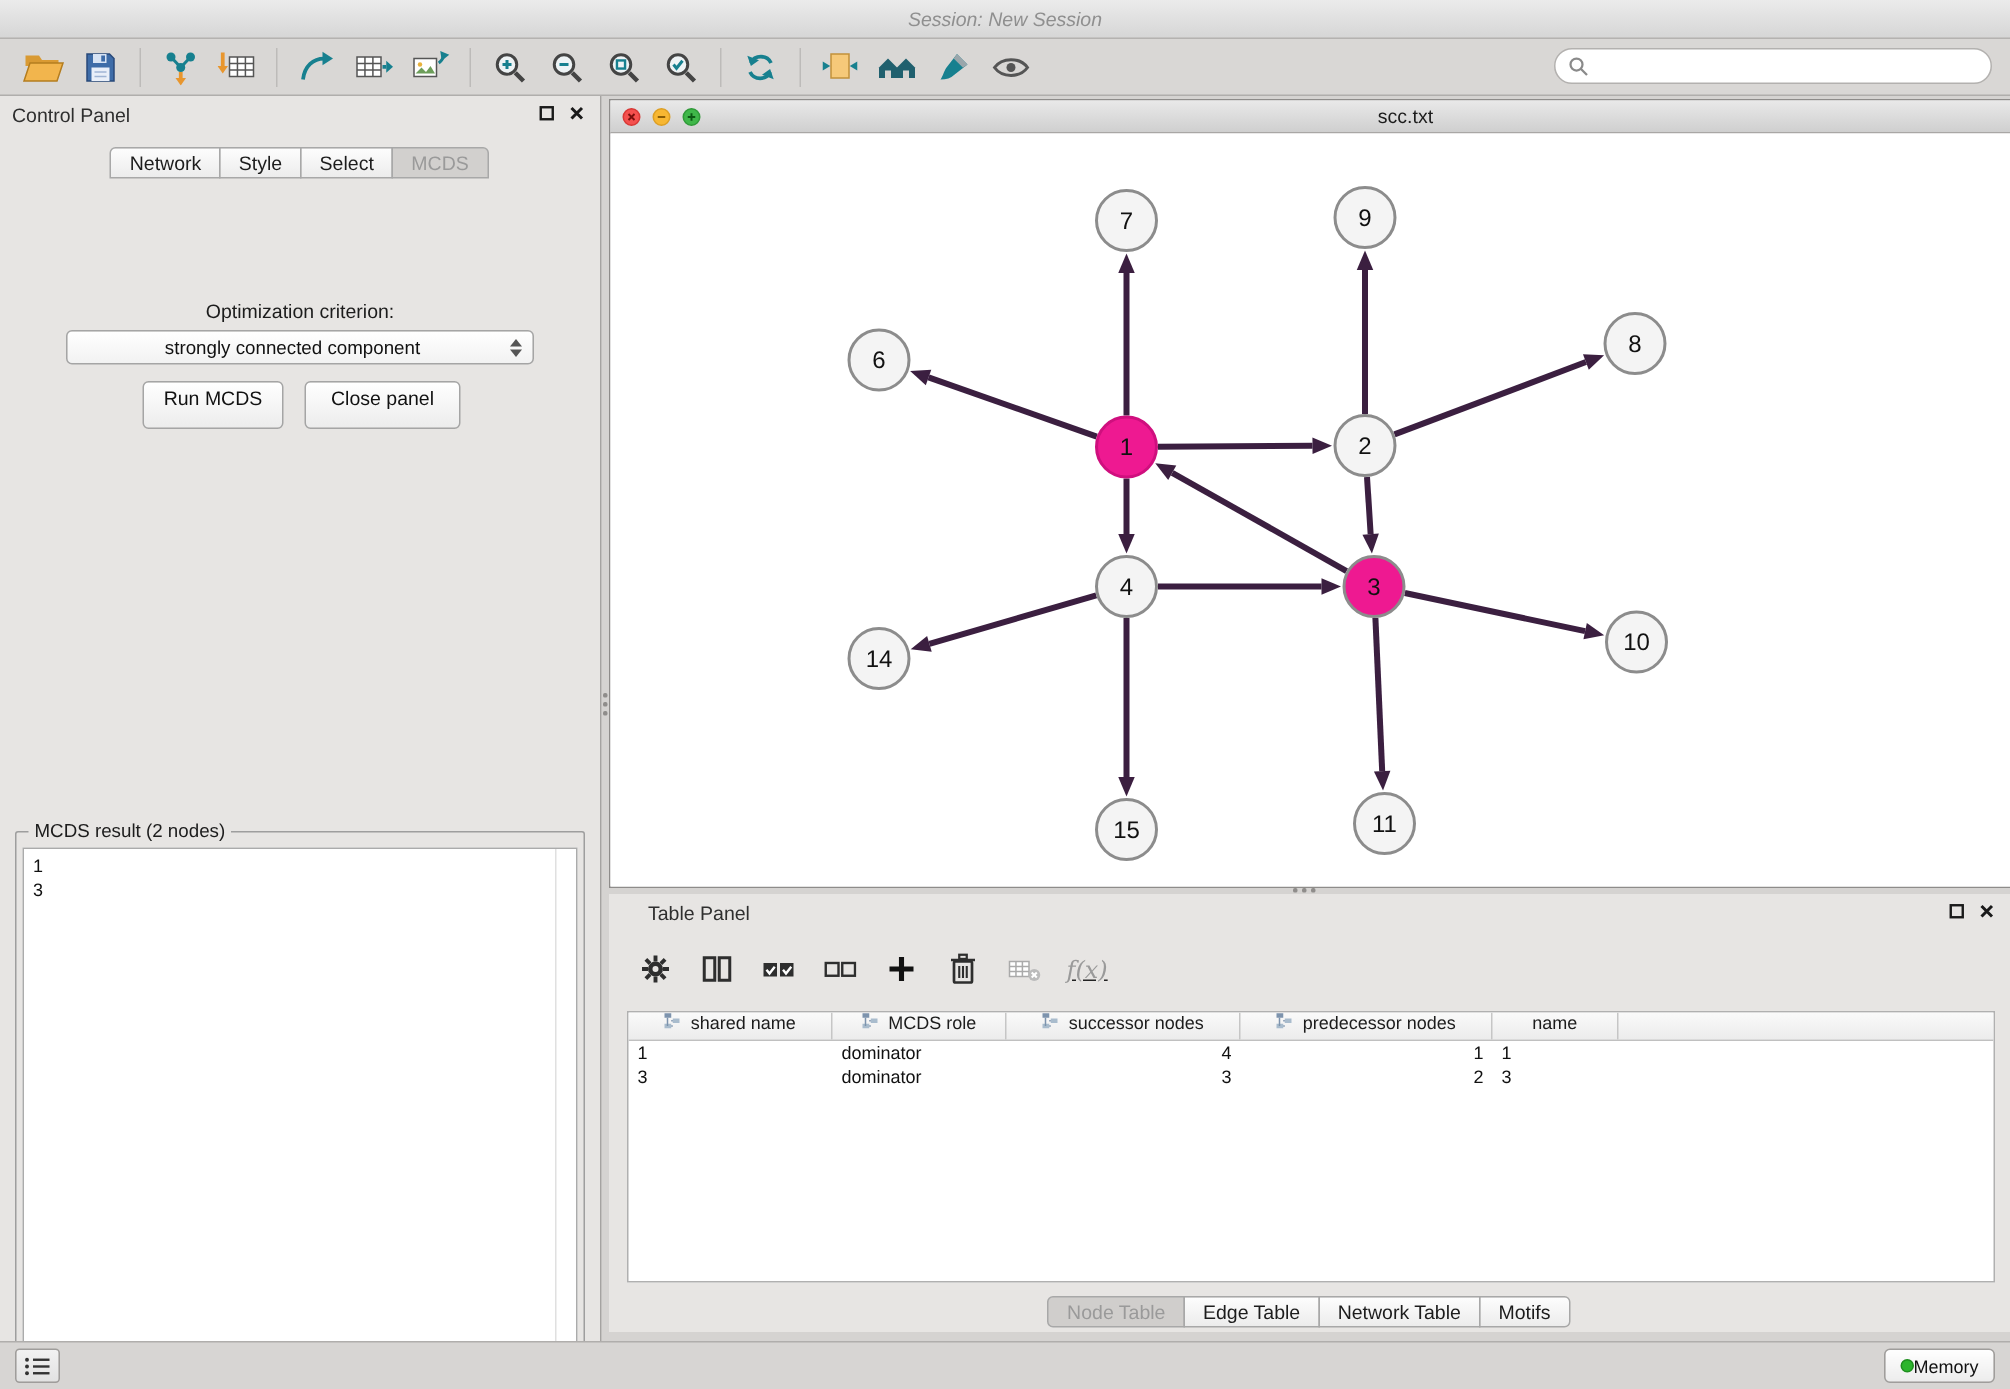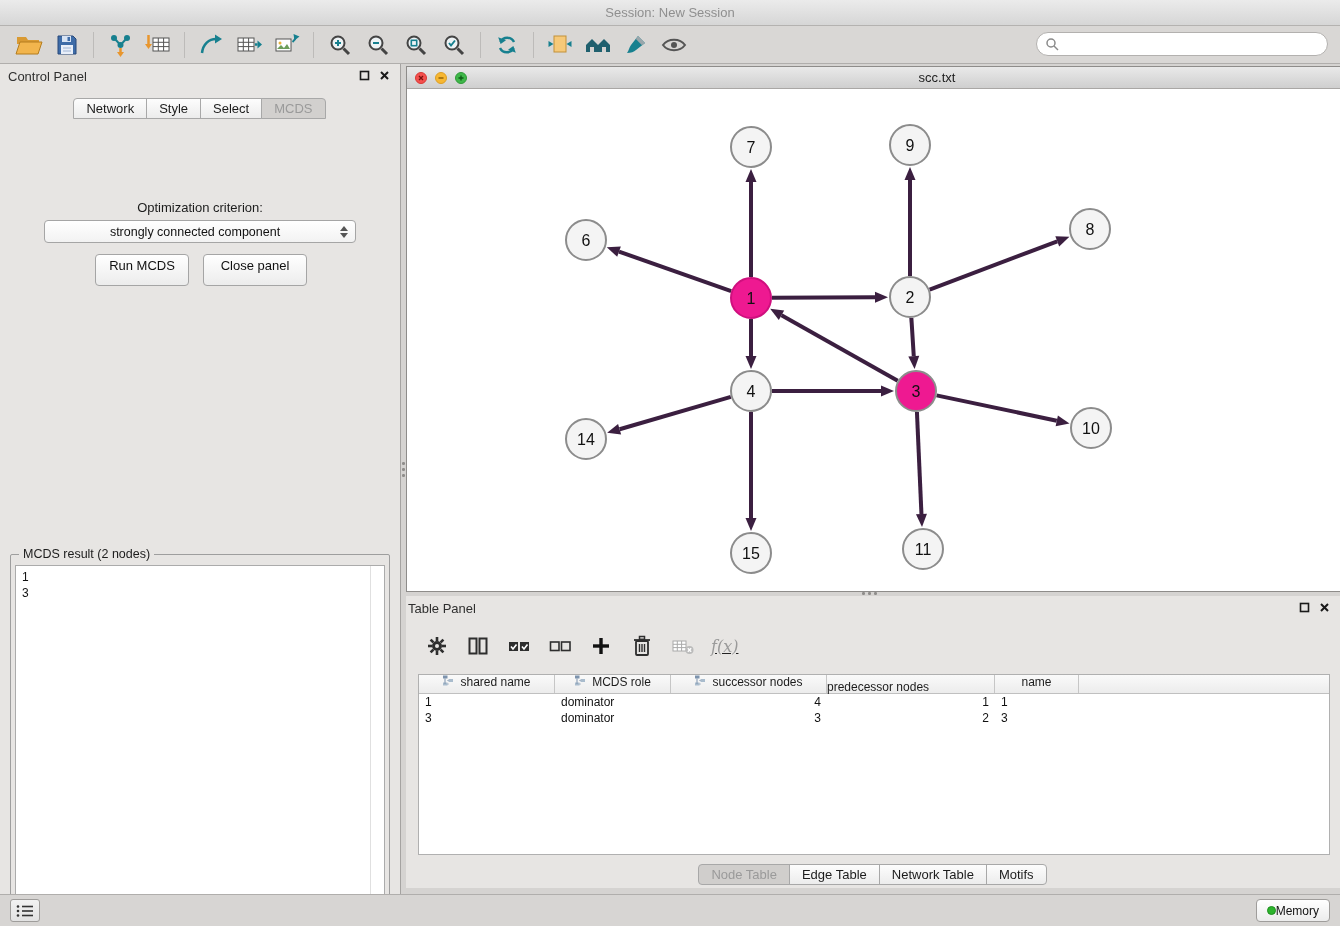--- a/index.html
+++ b/index.html
@@ -1,20 +1,20 @@
 <!DOCTYPE html>
 <html><head>
 <meta charset="utf-8">
 <style>
   *{margin:0;padding:0;box-sizing:border-box;}
   html,body{width:1340px;height:926px;}
   body{font-family:"Liberation Sans","DejaVu Sans",sans-serif;font-size:13px;color:#222;background:#d5d3d1;position:relative;overflow:hidden;}
 
   
-  .titlebar{position:absolute;top:0;left:0;right:0;height:26px;background:linear-gradient(#ebebeb,#d6d6d6);border-bottom:1px solid #b4b2b0;text-align:center;line-height:25px;color:#8f8f8f;font-size:13px;}
+  .titlebar{position:absolute;top:0;left:0;right:0;height:26px;background:linear-gradient(#ebebeb,#d6d6d6);border-bottom:1px solid #b4b2b0;text-align:center;line-height:25px;color:#8f8f8f;font-size:13px;font-style:italic;}
 
   
   .toolbar{position:absolute;top:26px;left:0;right:0;height:38px;background:#d9d7d5;border-bottom:1px solid #b0aeac;display:flex;align-items:center;padding-left:10px;}
   .tbtn{width:38px;height:30px;display:flex;align-items:center;justify-content:center;border-radius:3px;}
   .tsep{width:1px;height:26px;background:#bdbbb9;margin:0 7px;}
   .searchbox{position:absolute;right:12px;top:6px;width:292px;height:24px;background:#fff;border:1px solid #b3b1af;border-radius:12px;display:flex;align-items:center;padding:0 8px;gap:5px;}
   .searchbox input{border:none;outline:none;flex:1;font-size:12px;background:transparent;font-family:inherit;}
 
   
   .control-panel{position:absolute;left:0;top:64px;width:401px;height:830px;background:#e7e5e3;border-right:1px solid #a5a3a1;}
@@ -50,30 +50,30 @@
   .tl{width:12px;height:12px;border-radius:50%;display:flex;align-items:center;justify-content:center;}
   .tl-red{background:#f4504e;border:1px solid #d83835;}
   .tl-yellow{background:#f7b732;border:1px solid #dd9f24;}
   .tl-green{background:#3fb749;border:1px solid #2f9a38;}
   .net-canvas{position:absolute;top:22px;left:0;right:0;bottom:0;background:#fff;}
   .net-canvas svg{display:block;}
   svg text.node-label{font-family:"Liberation Sans","DejaVu Sans",sans-serif;}
 
   
   .table-panel{position:absolute;left:406px;top:596px;width:934px;height:292px;background:#e7e5e3;}
-  .tp-header{height:24px;position:relative;padding:5px 2px 0;font-size:13px;color:#2f2f2f;}
+  .tp-header{height:24px;position:relative;padding:5px 26px 0;font-size:13px;color:#2f2f2f;}
   .tp-toolbar{position:absolute;left:18px;top:32px;height:36px;display:flex;align-items:center;gap:15px;}
   .tp-tool{display:flex;align-items:center;justify-content:center;width:26px;height:26px;}
   .fx-label{font-family:"DejaVu Serif","Liberation Serif",serif;font-style:italic;font-size:16px;color:#9a9a9a;}
   .tp-table{position:absolute;left:12px;top:78px;width:912px;height:181px;background:#fff;border:1px solid #b0b0b0;overflow:hidden;}
   .thead{display:flex;height:19px;border-bottom:1px solid #c0c0c0;background:linear-gradient(#fafafa,#ececec);}
   .th{display:flex;align-items:flex-start;justify-content:center;gap:6px;font-size:12px;color:#1c1c1c;border-right:1px solid #c6c6c6;height:100%;}
   .trow{display:flex;height:16px;}
   .td{font-size:12px;color:#111;padding:0 6px;line-height:16px;white-space:nowrap;overflow:hidden;}
-  .c0{width:136px;}.c1{width:116px;}.c2{width:156px;}.c3{width:168px;flex-direction:column;}.c4{width:84px;}.cf{flex:1;border-right:none;}
+  .c0{width:136px;}.c1{width:116px;}.c2{width:156px;}.c3{width:168px;}.c4{width:84px;}.cf{flex:1;border-right:none;}
   .num{text-align:right;}
   .tp-tabs{position:absolute;left:0;right:0;top:268px;display:flex;justify-content:center;}
   .tp-tab{border:1px solid #a8a8a8;background:linear-gradient(#fdfdfd,#ececec);padding:2px 12px;margin-left:-1px;font-size:13px;color:#1c1c1c;}
   .tp-tab:first-child{border-top-left-radius:4px;border-bottom-left-radius:4px;}
   .tp-tab:last-child{border-top-right-radius:4px;border-bottom-right-radius:4px;}
   .tp-tab.active{background:#d0cecc;color:#9a9a9a;}
 
   
   .statusbar{position:absolute;left:0;right:0;top:894px;height:32px;background:#d7d5d3;border-top:1px solid #b0aeac;}
   .sb-left-btn{position:absolute;left:10px;top:4px;width:30px;height:23px;border:1px solid #9f9d9b;border-radius:3px;background:linear-gradient(#f2f2f2,#e2e2e2);display:flex;align-items:center;justify-content:center;}

